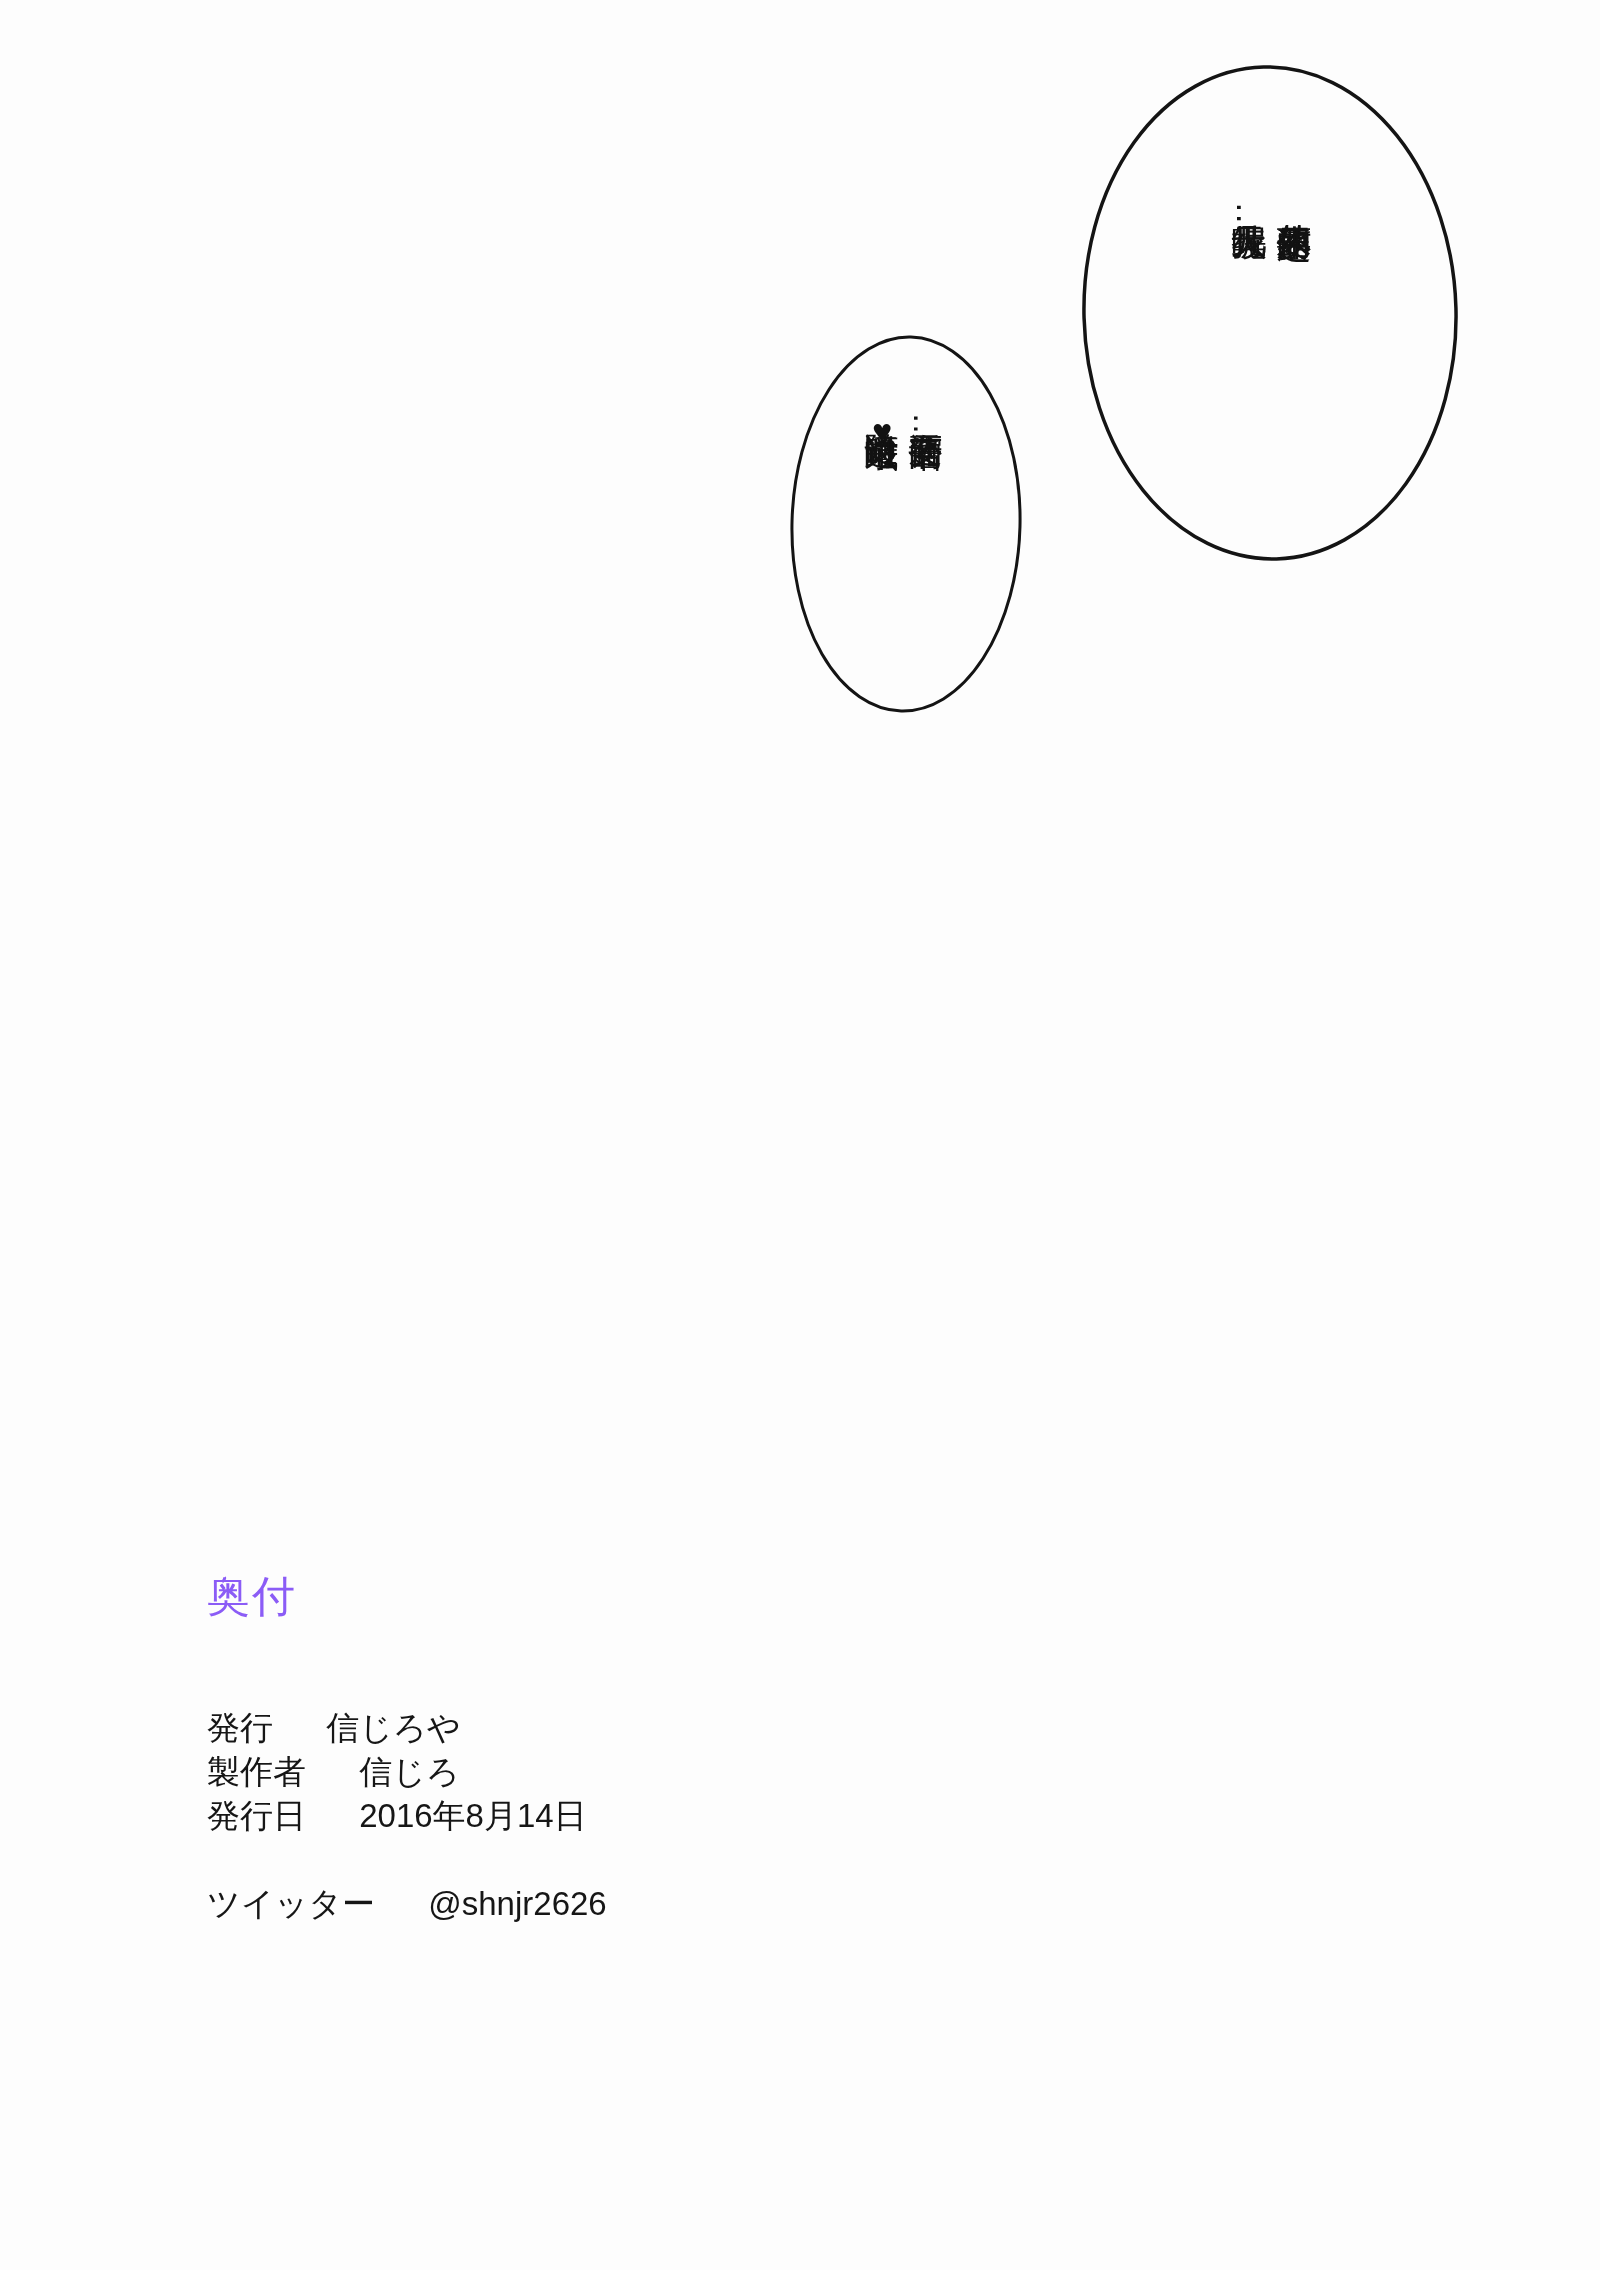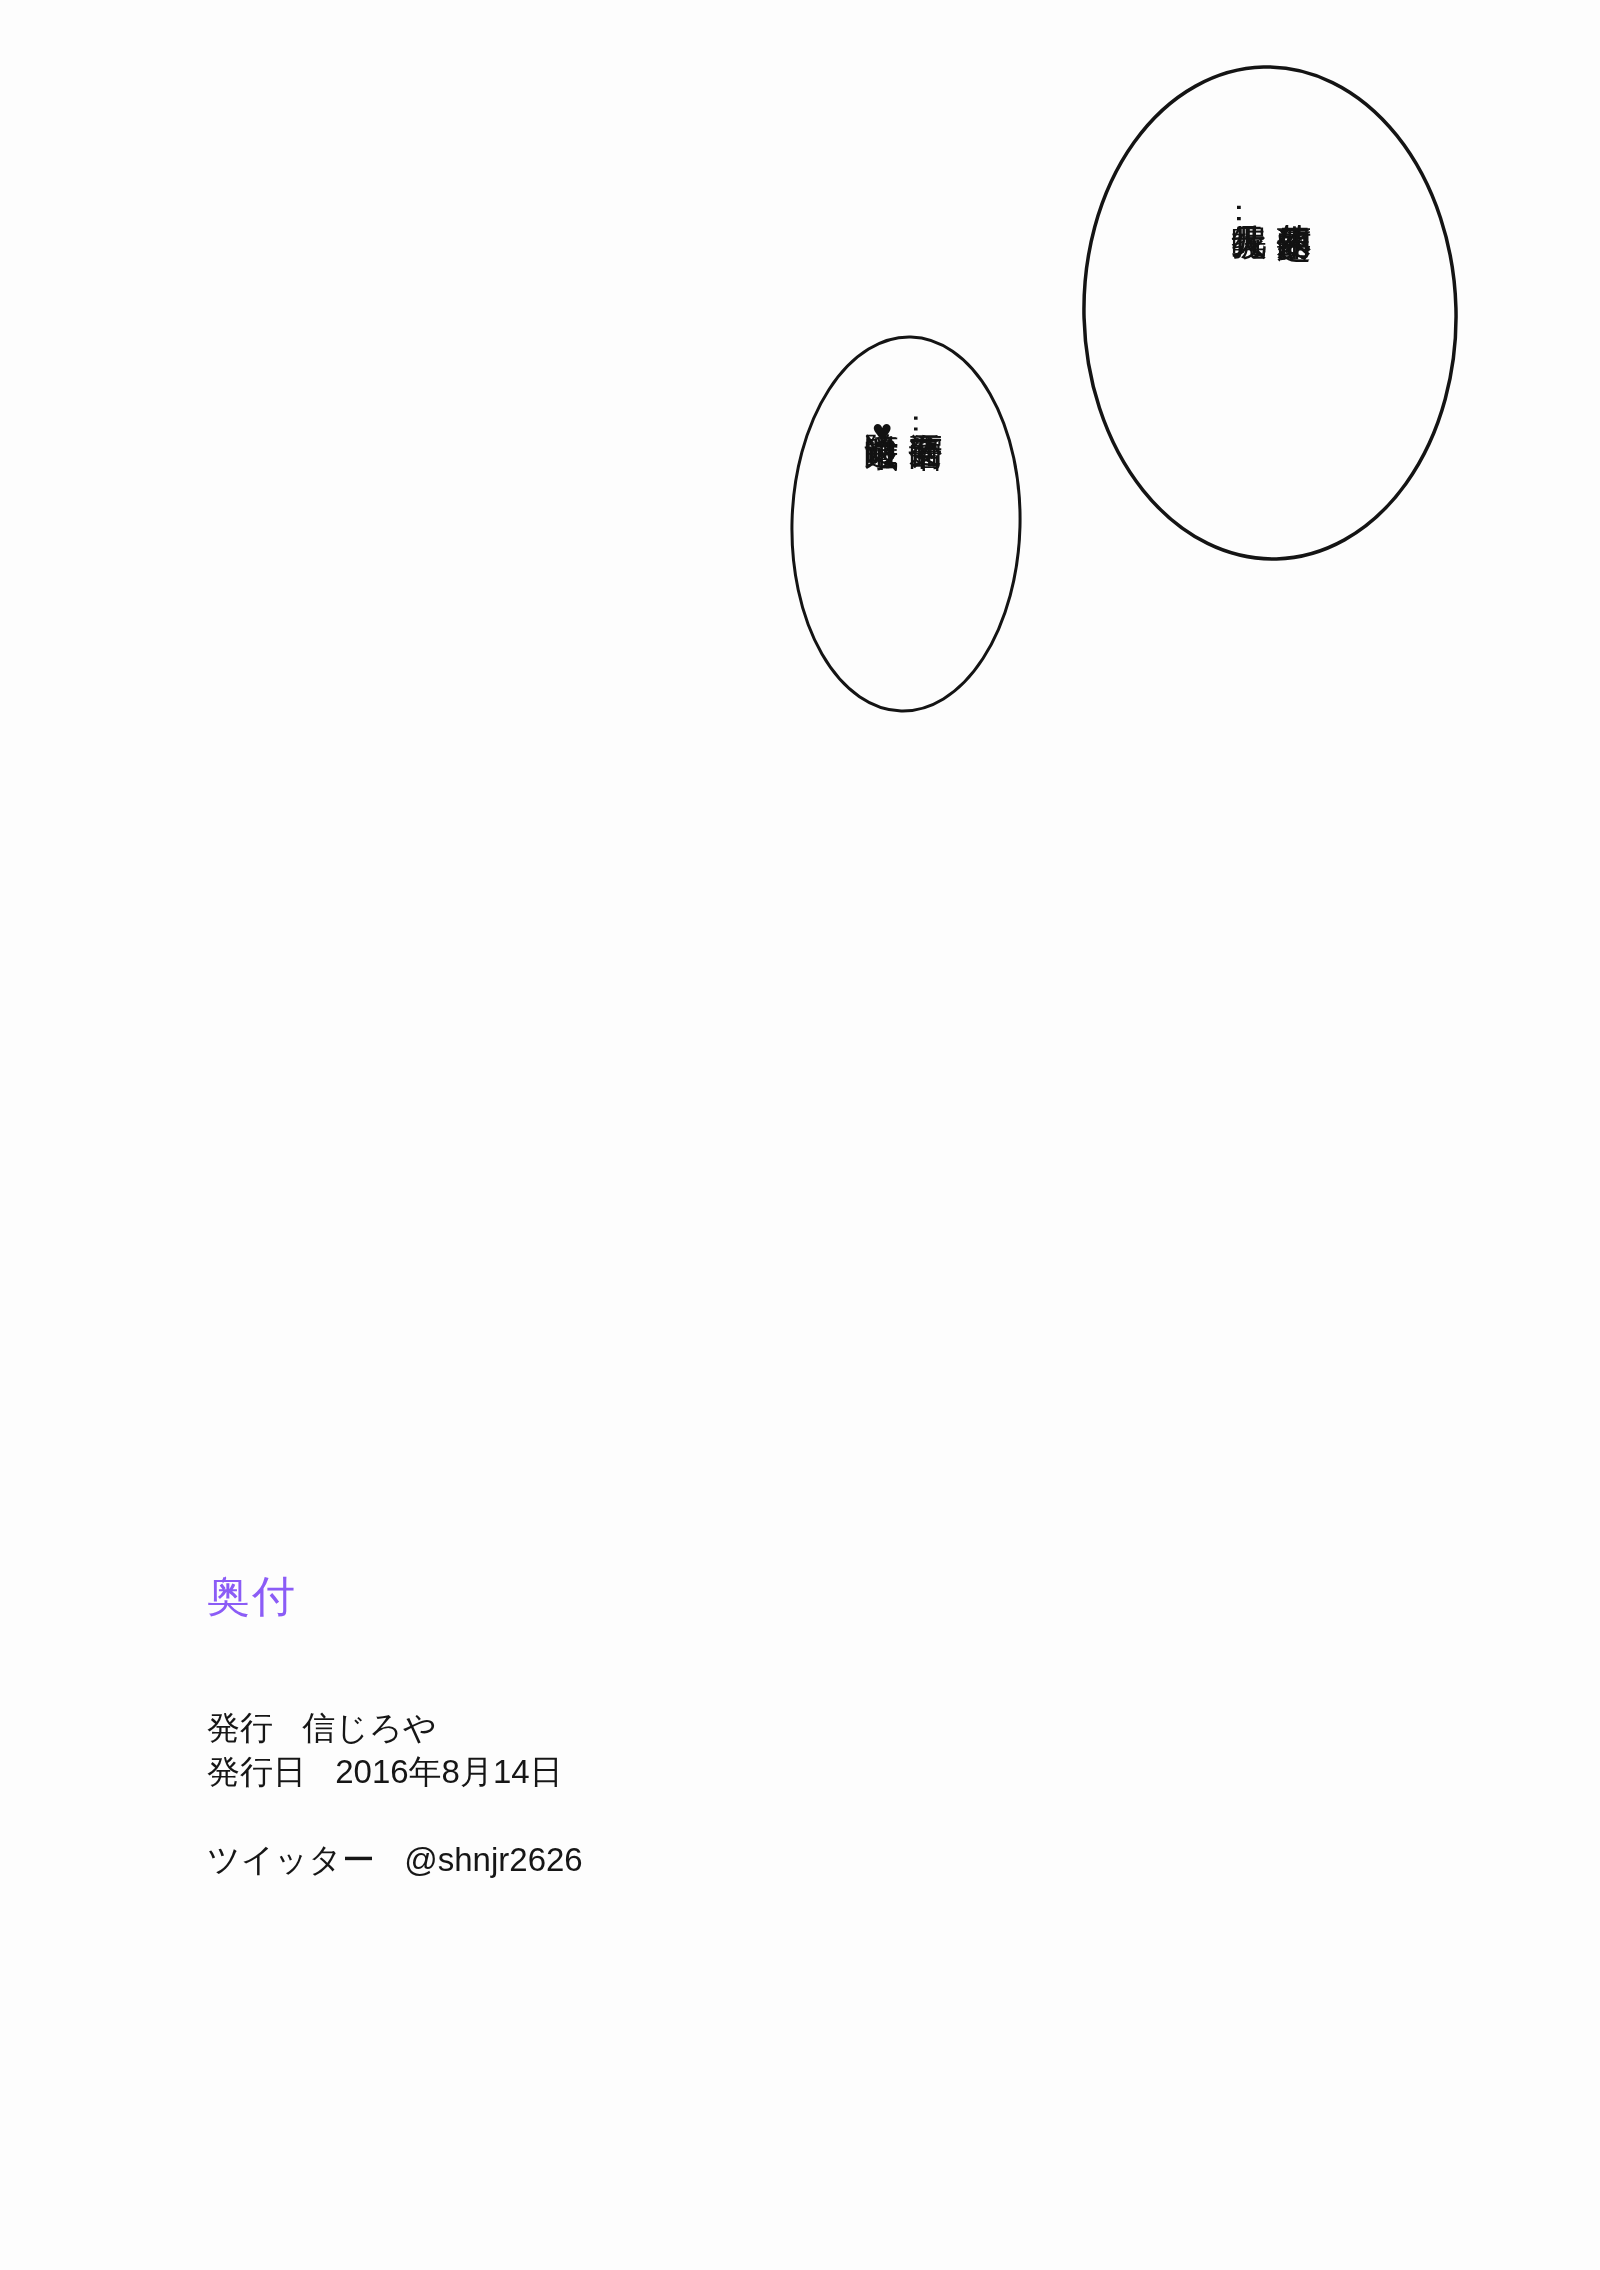--- a/index.html
+++ b/index.html
@@ -59,21 +59,21 @@
     left: 207px;
     top: 1706px;
     font-size: 33px;
     line-height: 44px;
     color: #161616;
   }
   .colophon-line {
     display: block;
   }
   .colophon-line .entry-value {
-    margin-left: 20px;
+    margin-left: 44px;
   }
   .gap-before {
     margin-top: 44px;
   }
 </style>
 </head>
 <body>
 
 <div class="page">
 
@@ -95,20 +95,24 @@
 
   <div class="colophon-heading">奥付</div>
 
   <div class="colophon-lines">
 
     <span class="colophon-line">
       <span class="entry-label">発行</span>
       <span class="entry-value">信じろや</span>
     </span>
 
+    <span class="colophon-line">
+      <span class="entry-label">製作者</span>
+      <span class="entry-value">信じろ</span>
+    </span>
 
     <span class="colophon-line">
       <span class="entry-label">発行日</span>
       <span class="entry-value">2016年8月14日</span>
     </span>
 
 
 
     <span class="colophon-line gap-before">
       <span class="entry-label">ツイッター</span>

